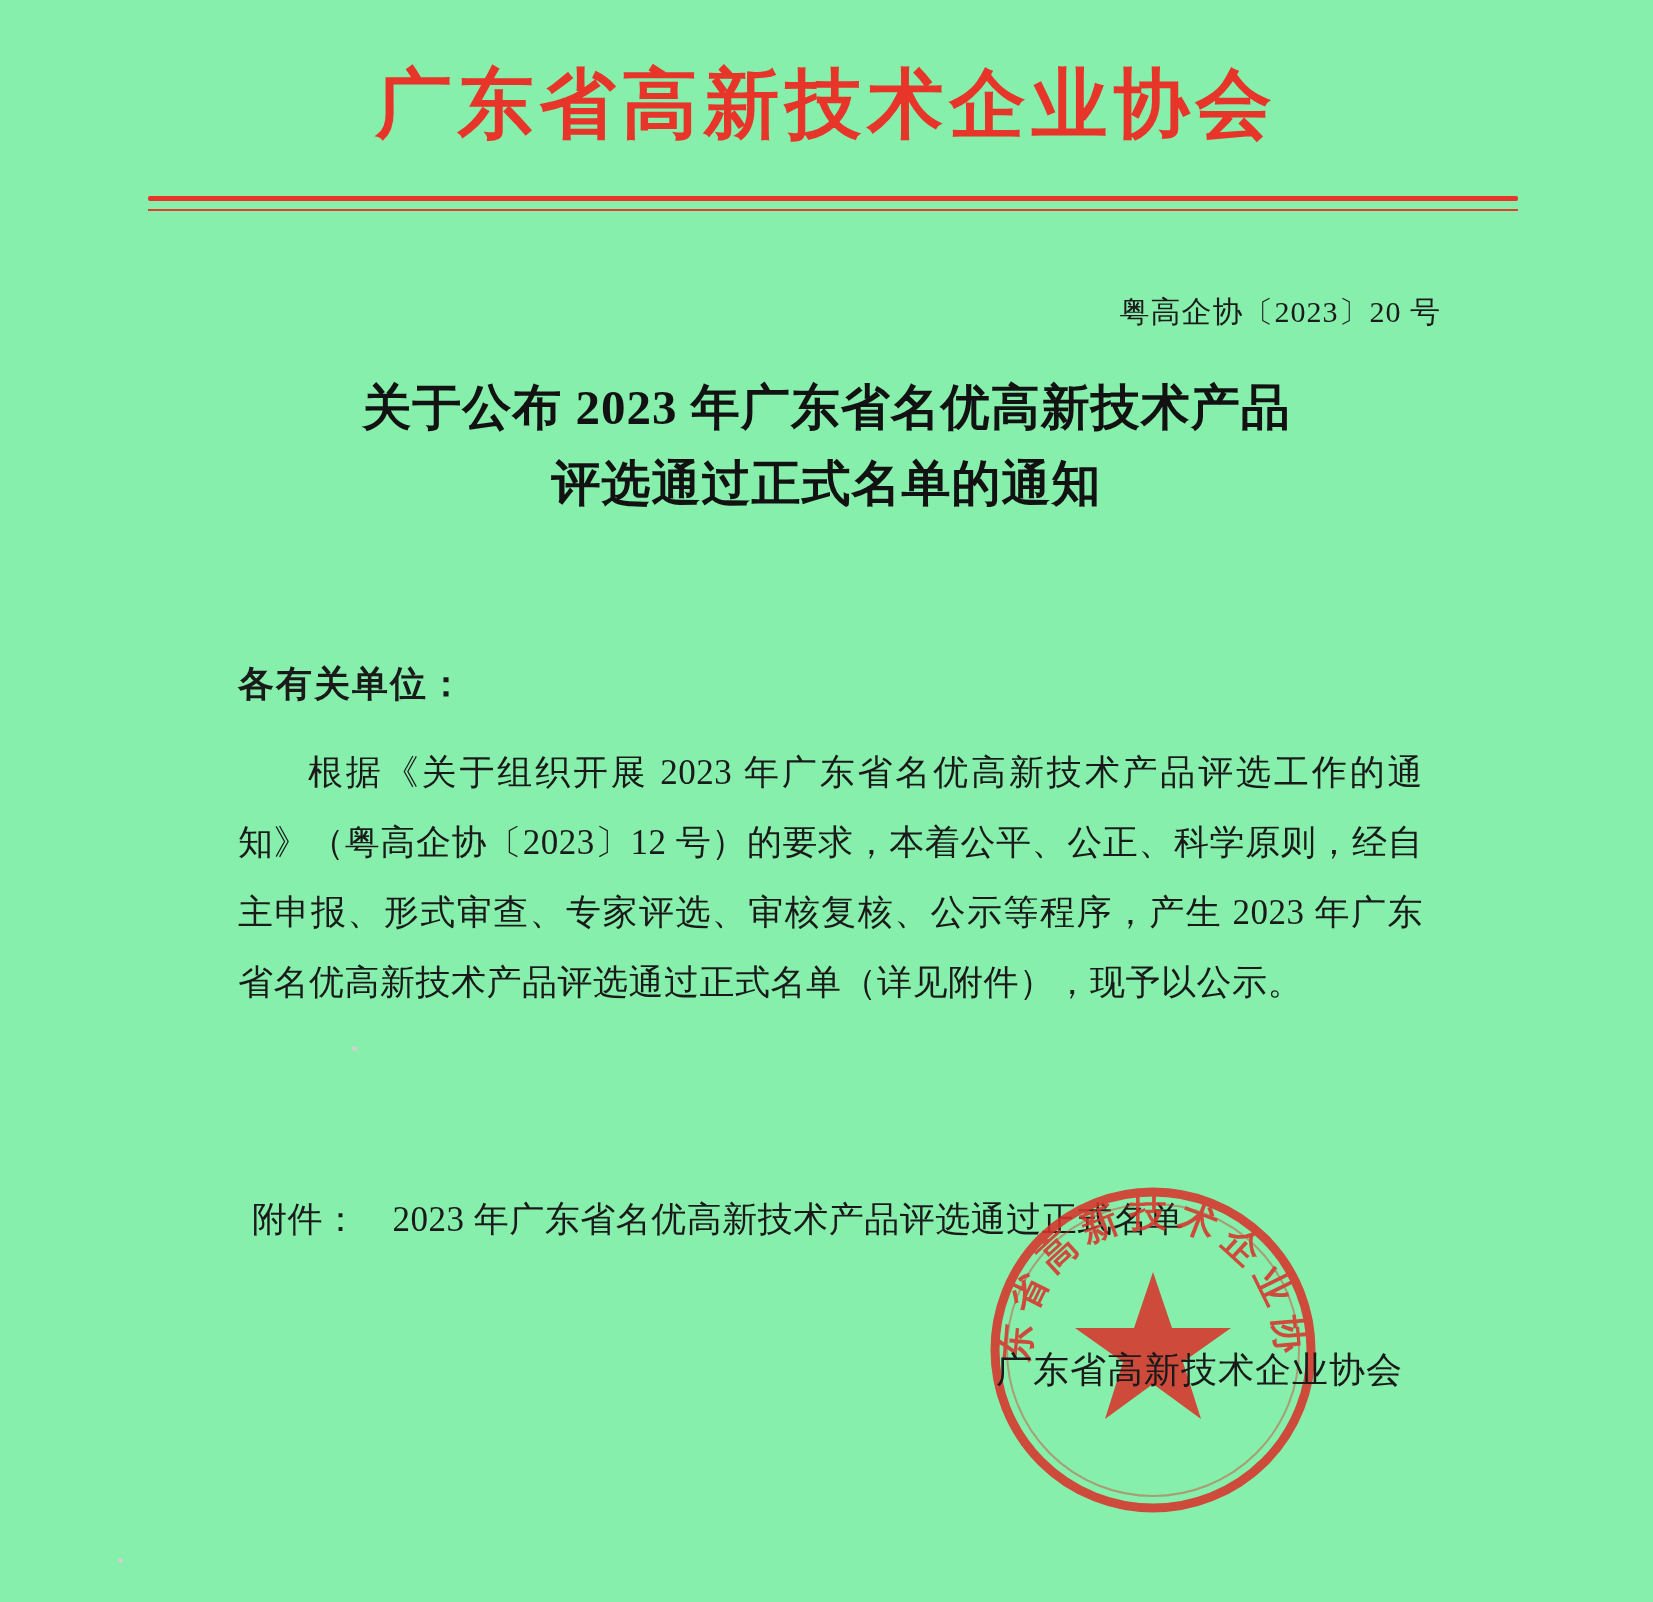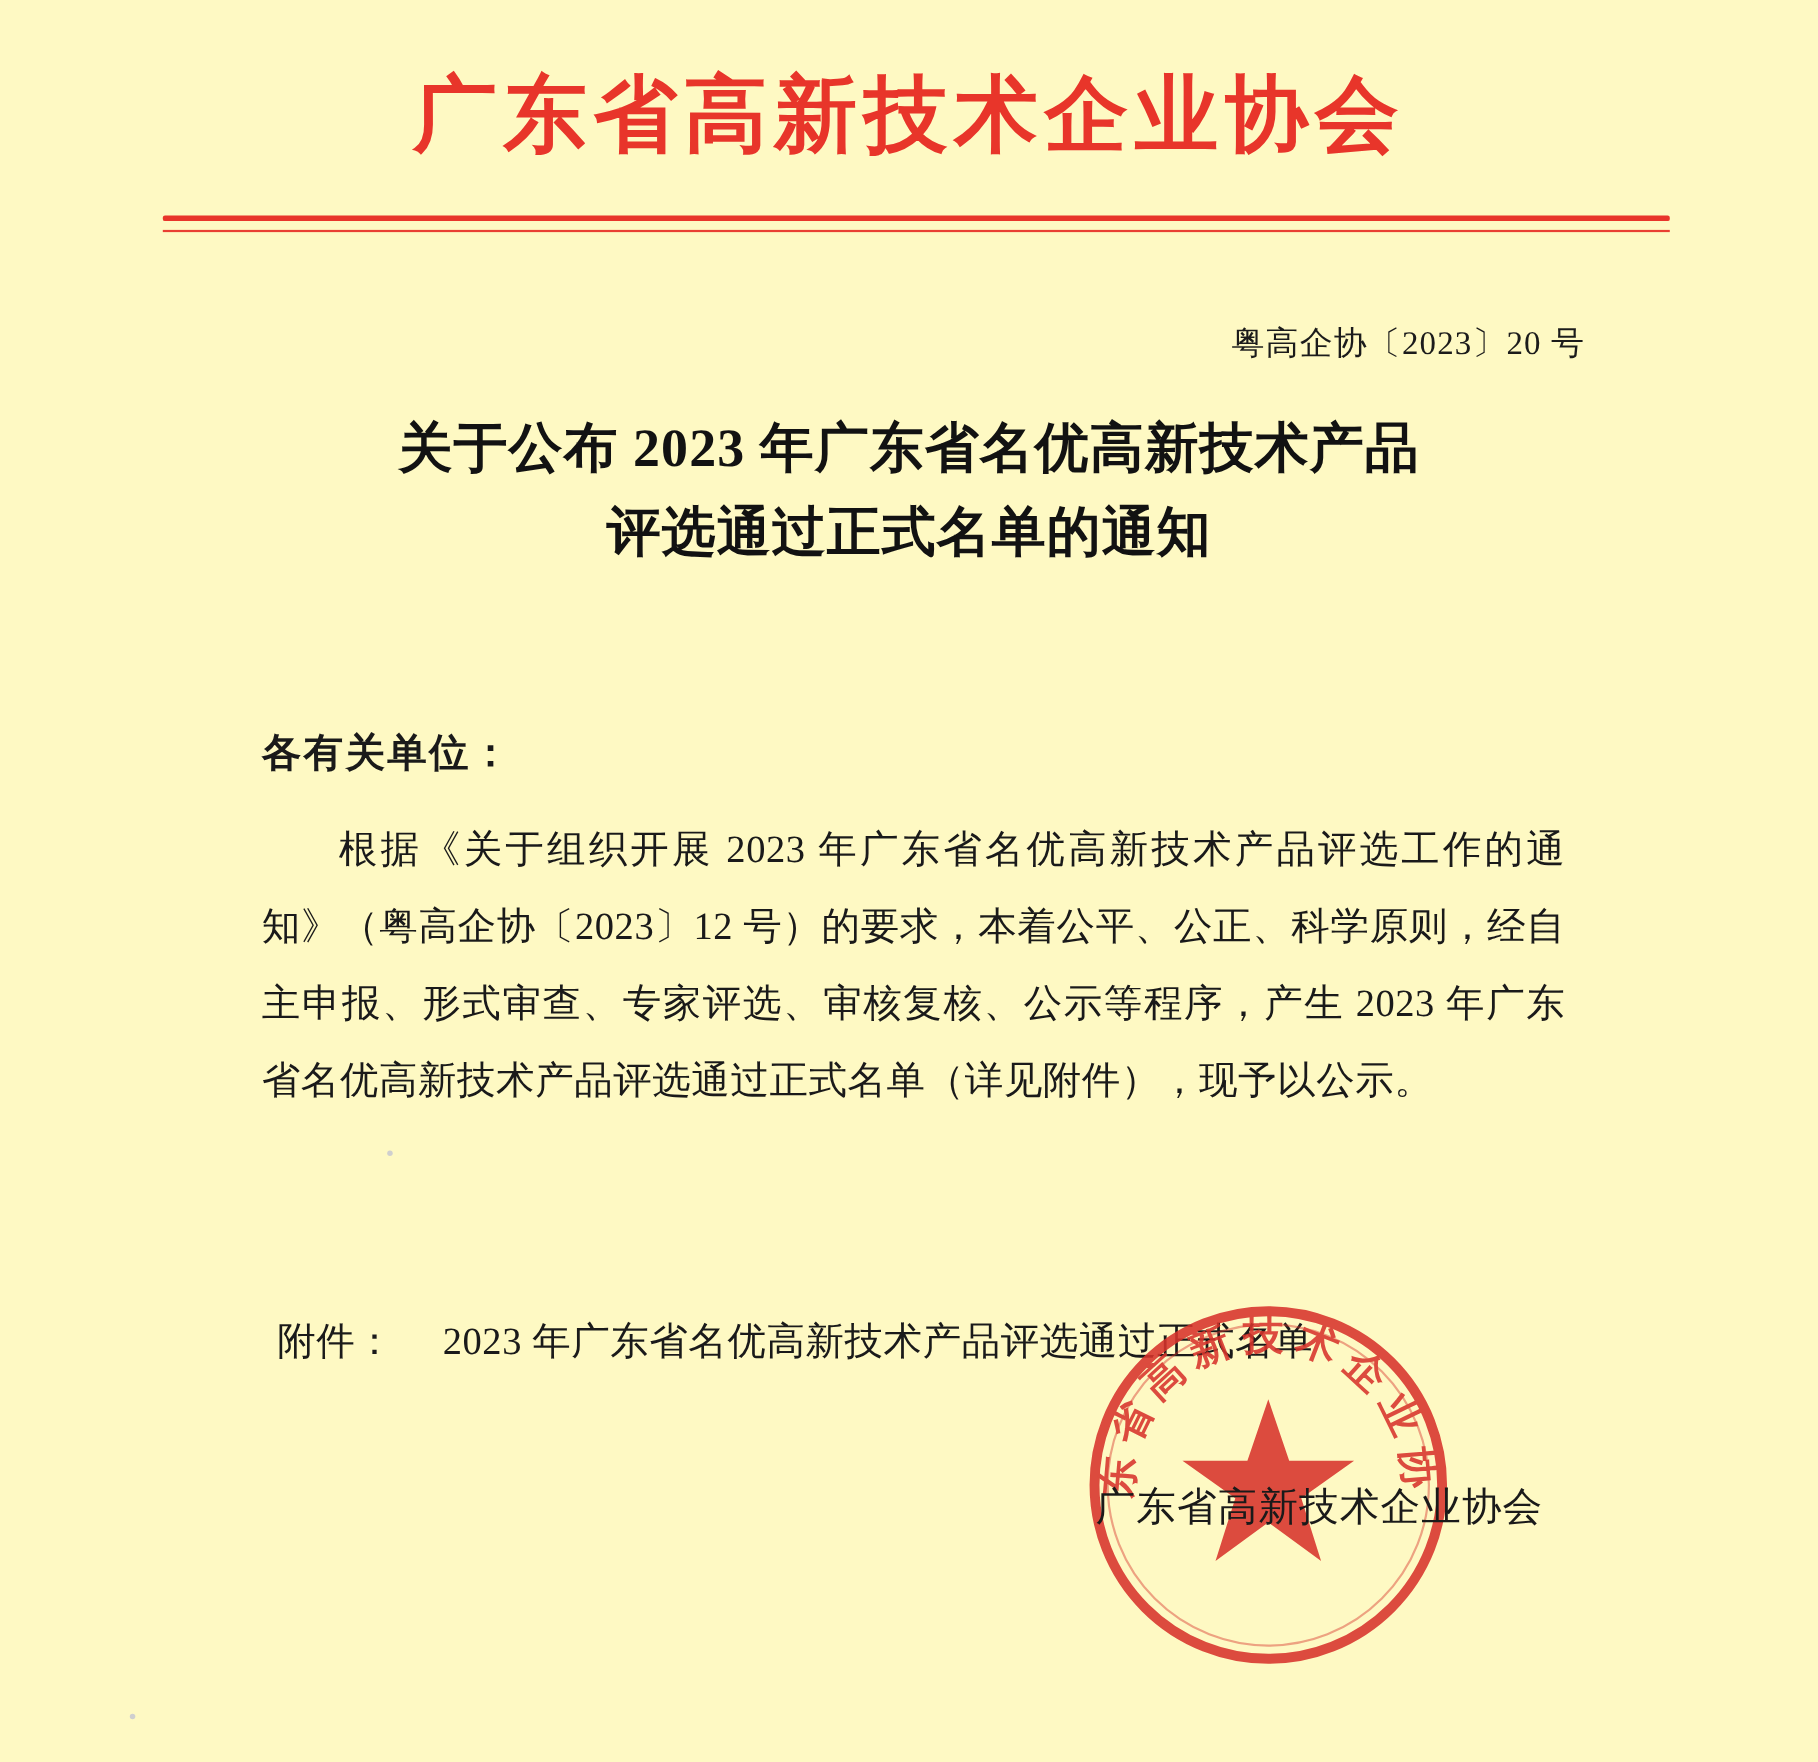--- a/index.html
+++ b/index.html
@@ -12,21 +12,21 @@
     height: 1602px;
     position: relative;
     font-family: "Liberation Serif", "DejaVu Serif", serif;
     color: #1a1a1a;
     overflow: hidden;
   }
 
   .page {
     position: absolute;
     inset: 0;
-    background: #fef9c3;
+    background: #86efac;
   }
 
   
   .letterhead {
     position: absolute;
     top: 62px;
     left: 0;
     width: 100%;
     text-align: center;
   }
@@ -111,21 +111,21 @@
 
   
   .attachment {
     position: absolute;
     top: 1196px;
     left: 252px;
     font-size: 35px;
     letter-spacing: 0.5px;
     white-space: nowrap;
   }
-  .attachment .att-label { margin-right: 44px; }
+  .attachment .att-label { margin-right: 34px; }
 
   
   .signature {
     position: absolute;
     top: 1336px;
     right: 250px;
     text-align: center;
     font-size: 36px;
     letter-spacing: 1px;
     line-height: 1.9;

